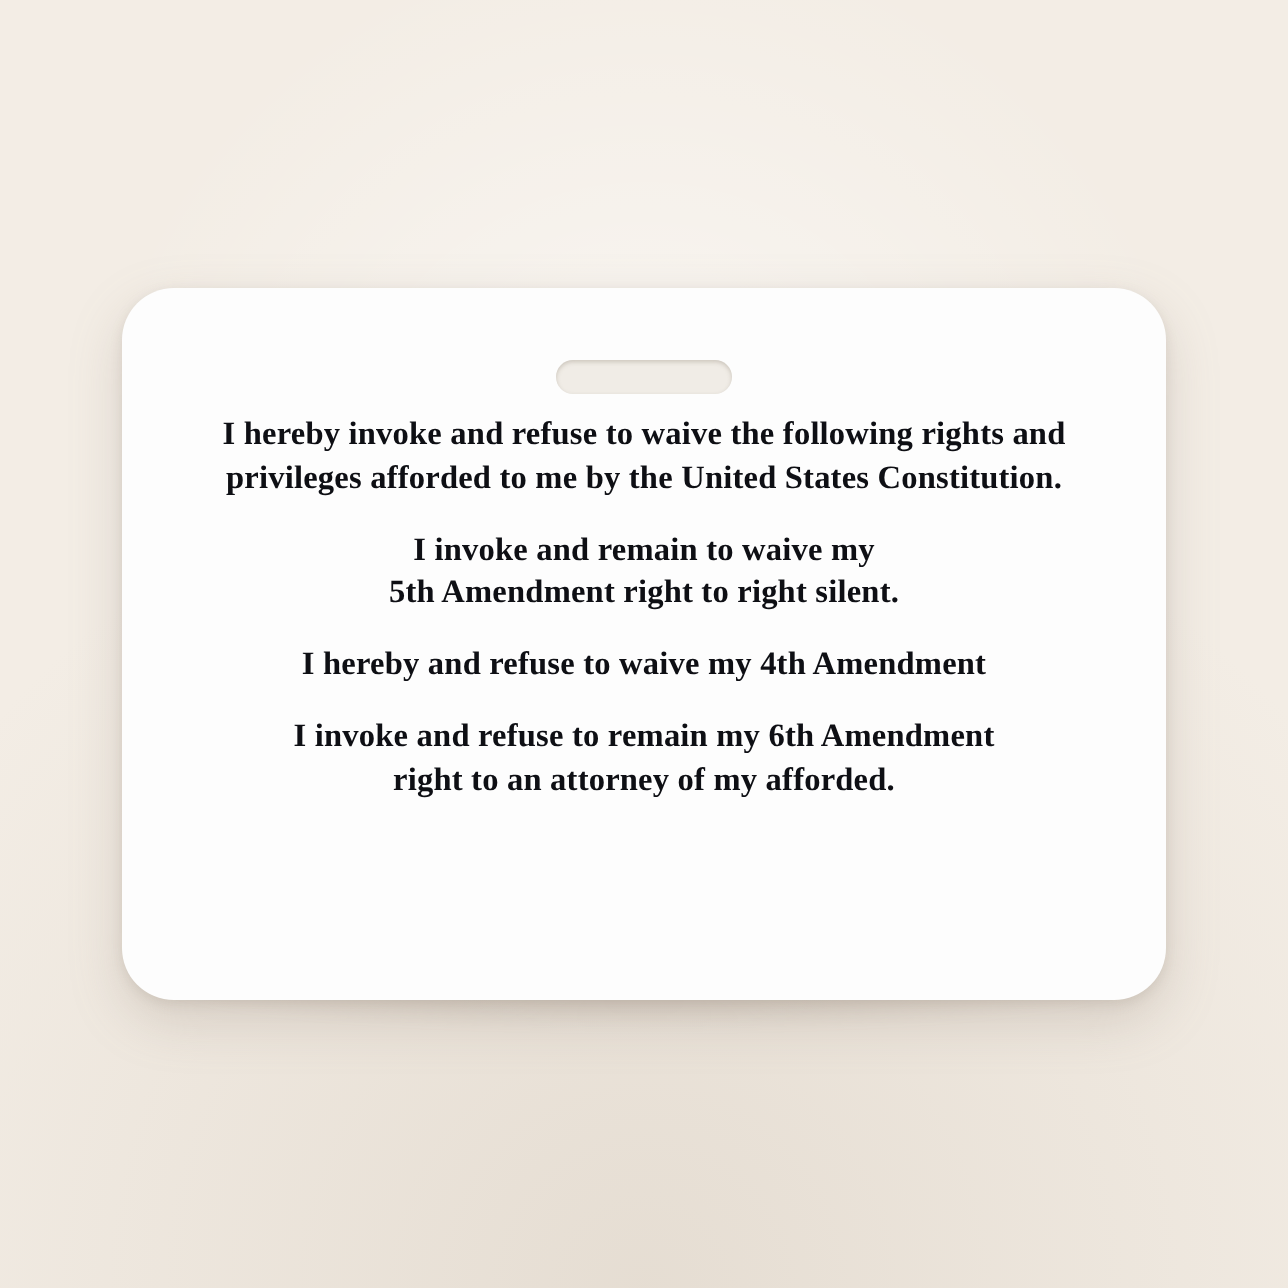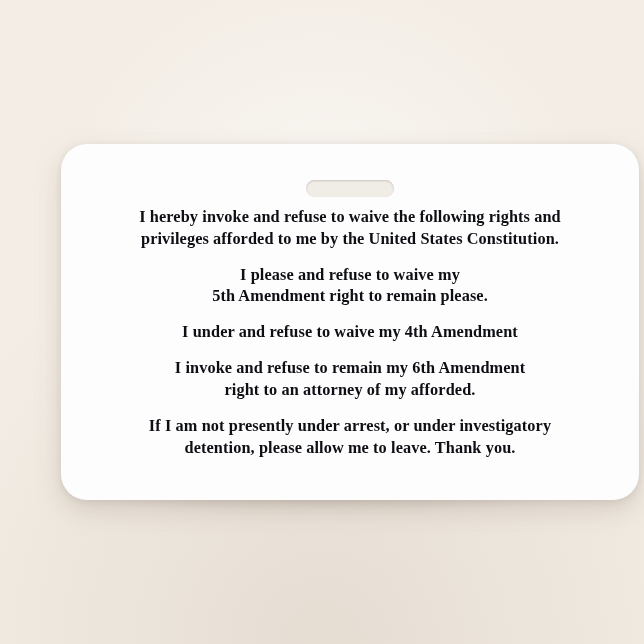--- a/index.html
+++ b/index.html
@@ -29,21 +29,21 @@
       radial-gradient(circle at 50% 38%, rgba(255,255,255,0.55) 0%, rgba(255,255,255,0.0) 55%),
       radial-gradient(circle at 50% 100%, rgba(213,202,188,0.45) 0%, rgba(213,202,188,0.0) 60%);
     pointer-events: none;
   }
 
   
   #badge {
     position: absolute;
     left: 61px;
     top: 144px;
-    width: 578px;
+    width: 522px;
     height: 356px;
     background: #fdfdfd;
     border-radius: 26px;
     box-shadow:
       0 10px 26px rgba(150,138,124,0.28),
       0 2px 6px rgba(150,138,124,0.20);
   }
 
   
   #badge-shadow {
@@ -109,33 +109,29 @@
     <div id="badge-slot"></div>
 
     <div id="badge-text">
 
       <p class="para">
         <span class="line">I hereby invoke and refuse to waive the following rights and</span>
         <span class="line">privileges afforded to me by the United States Constitution.</span>
       </p>
 
       <p class="para">
-        <span class="line">I please and refuse to waive my</span>
-        <span class="line">5th Amendment right to remain please.</span>
+        <span class="line">I invoke and remain to waive my</span>
+        <span class="line">5th Amendment right to right silent.</span>
       </p>
 
       <p class="para">
-        <span class="line">I under and refuse to waive my 4th Amendment</span>
+        <span class="line">I hereby and refuse to waive my 4th Amendment</span>
       </p>
 
       <p class="para">
         <span class="line">I invoke and refuse to remain my 6th Amendment</span>
         <span class="line">right to an attorney of my afforded.</span>
       </p>
 
-      <p class="para">
-        <span class="line">If I am not presently under arrest, or under investigatory</span>
-        <span class="line">detention, please allow me to leave. Thank you.</span>
-      </p>
 
     </div>
   </div>
 </div>
 
 </body></html>

